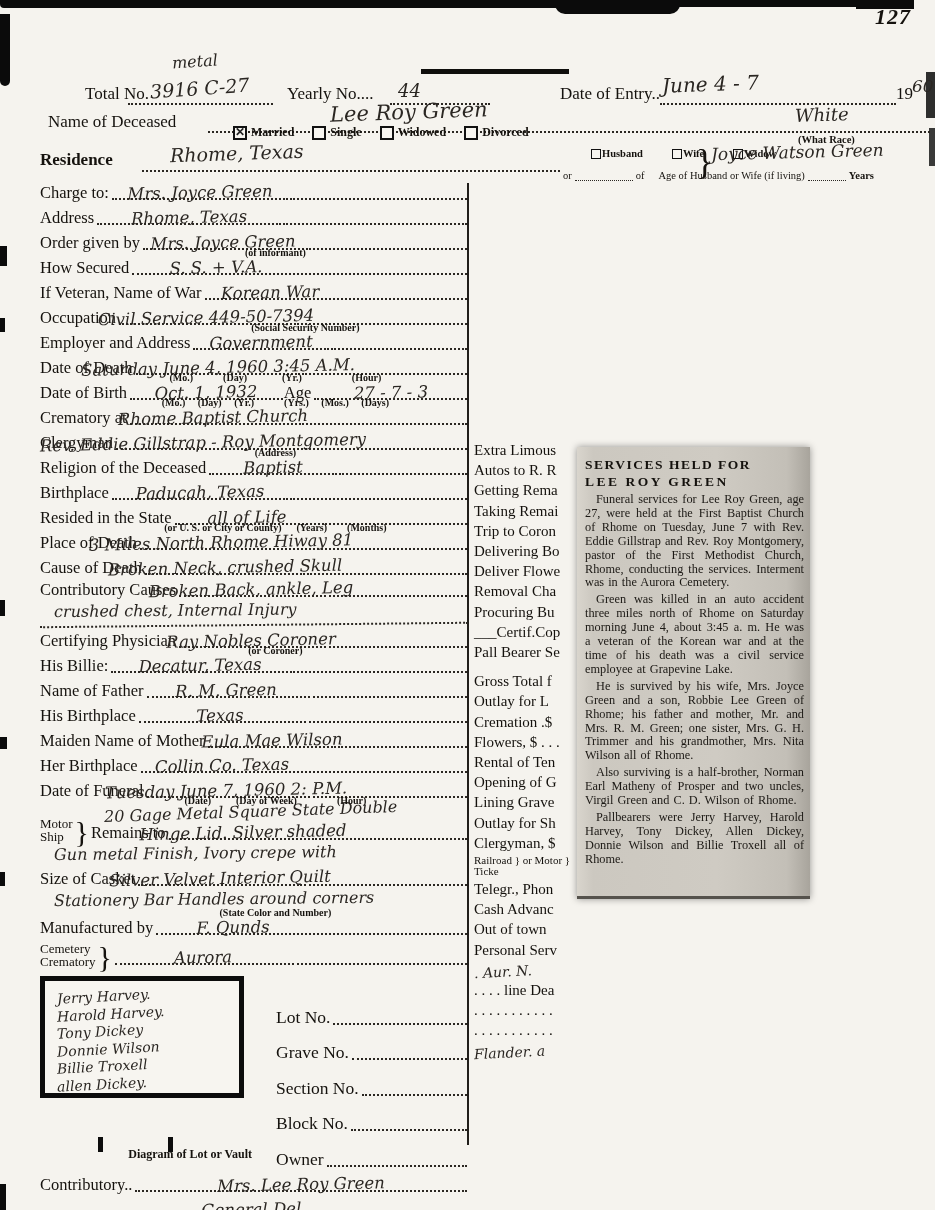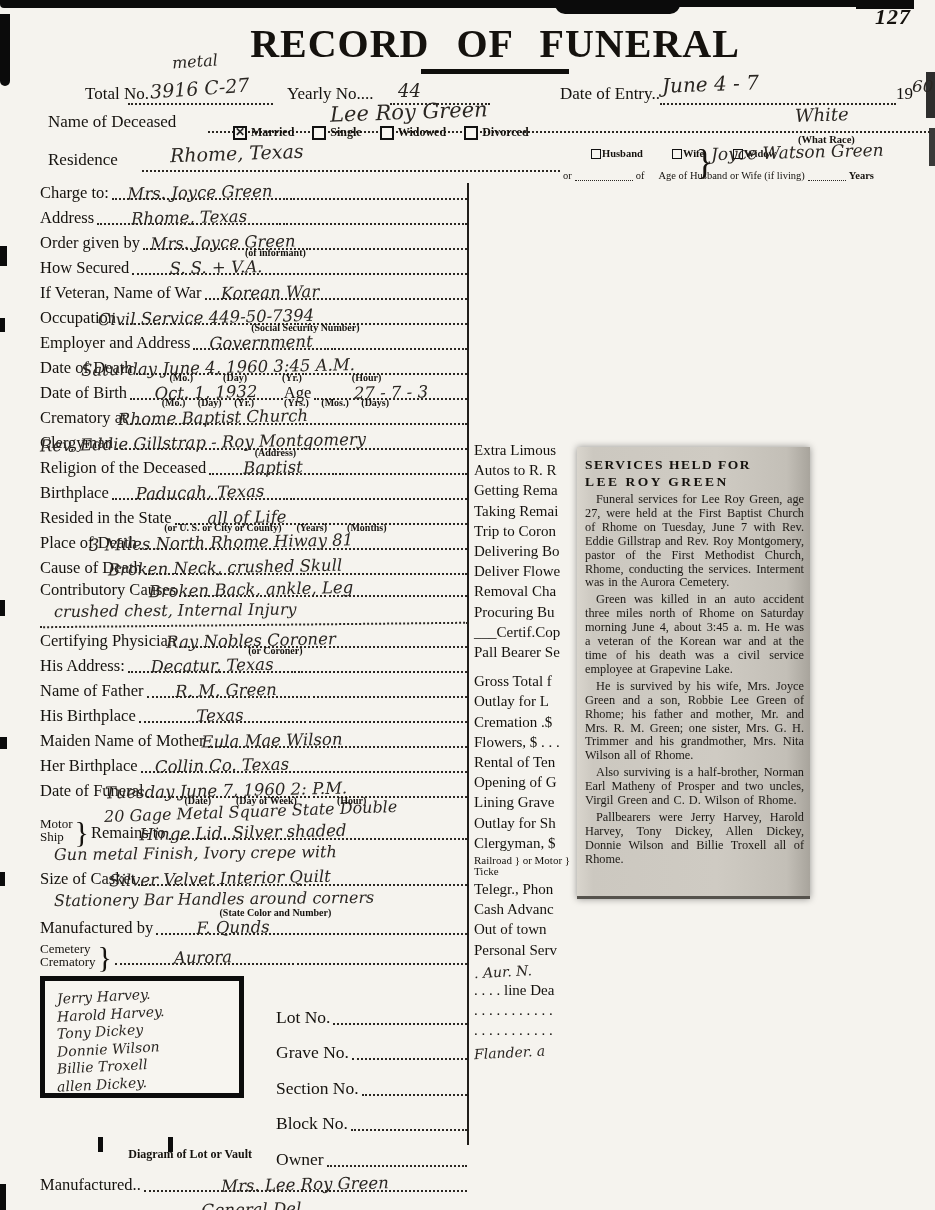--- a/index.html
+++ b/index.html
@@ -93,21 +93,20 @@
   <div class="art" style="left:0;top:246px;width:7px;height:20px;"></div>
   <div class="art" style="left:0;top:318px;width:5px;height:14px;"></div>
   <div class="art" style="left:0;top:600px;width:5px;height:16px;"></div>
   <div class="art" style="left:0;top:737px;width:7px;height:12px;"></div>
   <div class="art" style="left:0;top:872px;width:5px;height:14px;"></div>
   <div class="art" style="left:0;top:1184px;width:6px;height:26px;"></div>
   <div class="art" style="left:926px;top:72px;width:9px;height:46px;opacity:.85;"></div>
   <div class="art" style="left:929px;top:128px;width:6px;height:38px;opacity:.8;"></div>
 
   <div class="pageno">127</div>
-  <div class="title">RECORD OF FUNERAL</div>
   <div class="titlebar"></div>
 
   <span class="plabel" style="left:85px;top:84px;">Total No.</span>
   <div class="dotstrip" style="left:128px;top:102px;width:145px;"></div>
   <span class="hw hwabs" style="left:172px;top:52px;font-size:16px;transform:rotate(-4deg);">metal</span>
   <span class="hw hwabs" style="left:150px;top:77px;font-size:19px;transform:rotate(-4deg);">3916 C-27</span>
   <span class="plabel" style="left:287px;top:84px;">Yearly No....</span>
   <div class="dotstrip" style="left:390px;top:102px;width:100px;"></div>
   <span class="hw hwabs" style="left:398px;top:80px;font-size:18px;">44</span>
   <span class="plabel" style="left:560px;top:84px;">Date of Entry..</span>
@@ -135,21 +134,21 @@
       <span class="cb">
         <span class="box"></span>
         <span>Widowed</span>
       </span>
       <span class="cb">
         <span class="box"></span>
         <span>Divorced</span>
       </span>
     </div>
 
-  <span class="plabel" style="left:48px;top:150px;">Residence</span>
+  <span class="plabel" style="left:40px;top:150px;font-weight:bold;">Residence</span>
   <div class="dotstrip" style="left:142px;top:169px;width:418px;"></div>
   <span class="hw hwabs" style="left:170px;top:142px;font-size:19px;transform:rotate(-2deg);">Rhome, Texas</span>
 
   <div class="spouse">
     <div class="sline">
 
     <span class="scb">
           <span class="sbox"></span>
           <span>Husband</span>
         </span>
@@ -402,21 +401,21 @@
           </span>
 
           <span class="lead"></span>
           <div class="sub">(or Coroner)</div>
 
         </div>
 
         <div class="frow">
           <span class="duo"></span>
 
-          <span class="flabel">His Address:</span>
+          <span class="flabel">His Billie:</span>
           <span class="lead">
             <span class="hw">Decatur, Texas</span>
           </span>
 
           <span class="lead"></span>
 
         </div>
 
         <div class="frow">
           <span class="duo"></span>
@@ -574,21 +573,21 @@
           <div class="lotrow">
             <span class="flabel">Owner</span>
             <span class="lead"></span>
           </div>
         </div>
     </div>
 
     <div>
 
         <div class="frow">
-          <span class="flabel">Manufactured..</span>
+          <span class="flabel">Contributory..</span>
           <span class="lead">
             <span class="hw">Mrs. Lee Roy Green</span>
           </span>
         </div>
 
         <div class="frow">
 
           <span class="lead">
             <span class="hw">General Del.</span>
           </span>

